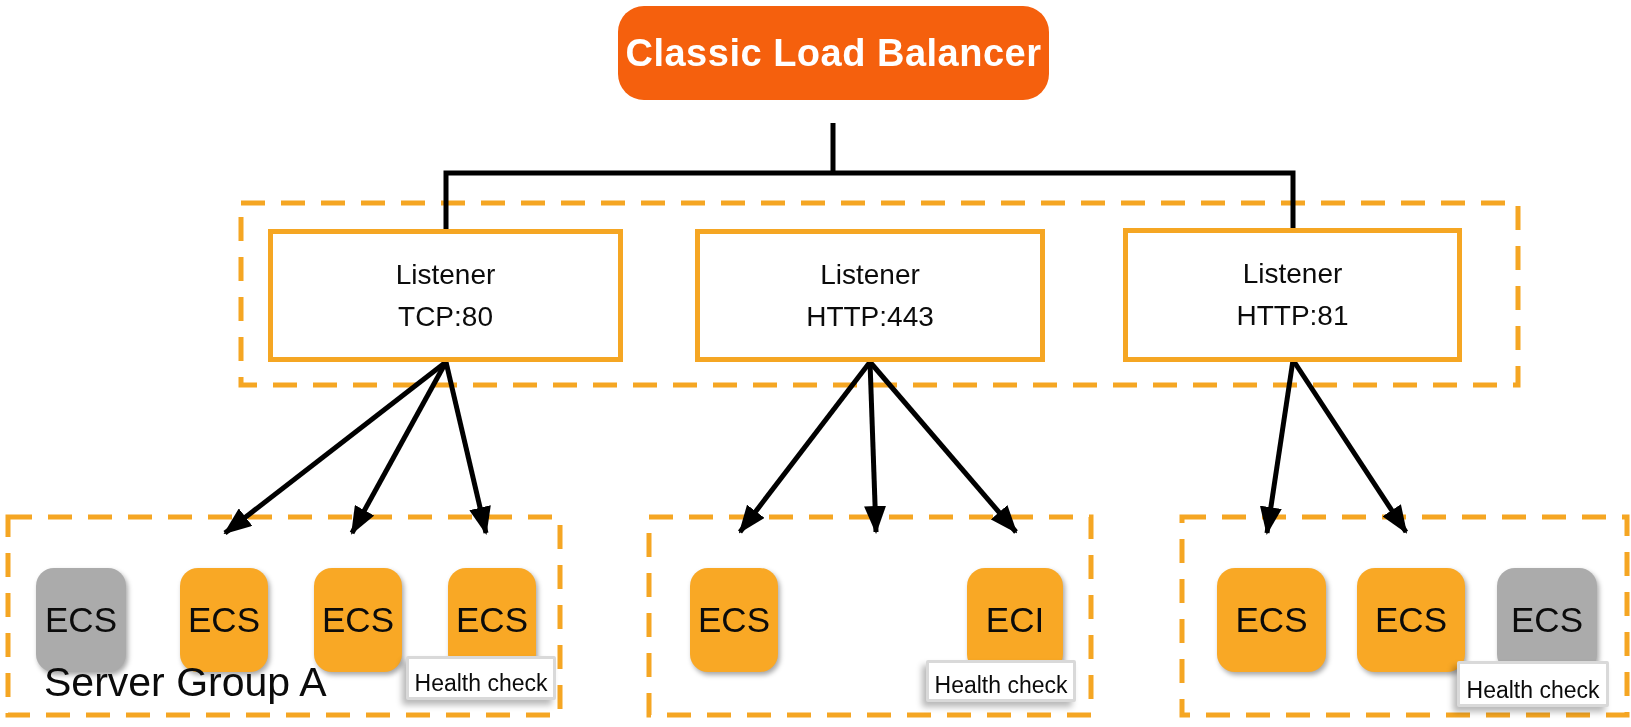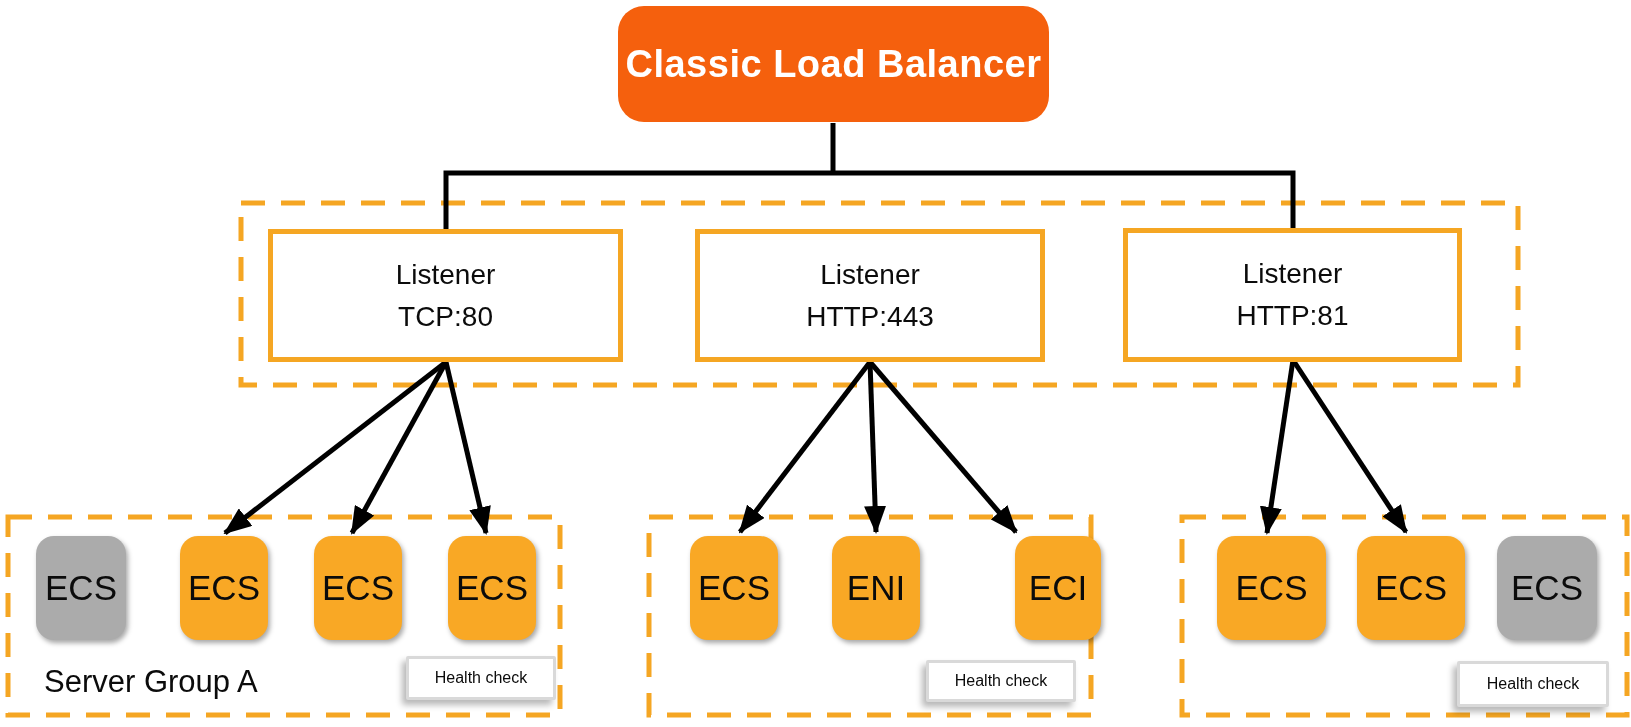--- a/index.html
+++ b/index.html
@@ -24,34 +24,35 @@
     display:flex;flex-direction:column;align-items:center;justify-content:center;
     gap:14px;
     color:#0b0b0b;font-size:28px;
   }
   .listener .ln{line-height:1;}
   .node{
     border-radius:18px;
     display:flex;align-items:center;justify-content:center;
     color:#0b0b0b;font-size:35px;font-weight:500;
     box-shadow:2px 3px 5px rgba(0,0,0,0.35);
+    margin-top:32px;
   }
   .node.active{background:#F9A825;}
   .node.standby{background:#ABABAB;}
   .group-label{
     position:absolute;z-index:2;
-    color:#0b0b0b;font-size:31px;line-height:44px;white-space:nowrap;
+    color:#0b0b0b;font-size:41px;line-height:44px;white-space:nowrap;
   }
   .health{
     position:absolute;z-index:2;box-sizing:border-box;
     background:#ffffff;
     border:3px solid #D9D9D9;
     box-shadow:-4px 5px 6px rgba(0,0,0,0.28);
-    display:flex;align-items:center;justify-content:center;
-    color:#0b0b0b;font-size:16px;white-space:nowrap;
+    display:flex;align-items:flex-end;justify-content:center;
+    color:#0b0b0b;font-size:23px;white-space:nowrap;
     border-radius:2px;
   }
 </style>
 </head>
 <body>
 
 <div class="canvas">
 
   <svg class="svg-layer" viewBox="0 0 1631 727">
     <defs>
@@ -73,21 +74,21 @@
     <line x1="446" y1="362" x2="486" y2="533" stroke="#000000" stroke-width="5" marker-end="url(#arrowhead)"></line>
 
     <line x1="870" y1="362" x2="740" y2="532" stroke="#000000" stroke-width="5" marker-end="url(#arrowhead)"></line>
     <line x1="870" y1="362" x2="876" y2="532" stroke="#000000" stroke-width="5" marker-end="url(#arrowhead)"></line>
     <line x1="870" y1="362" x2="1016" y2="532" stroke="#000000" stroke-width="5" marker-end="url(#arrowhead)"></line>
 
     <line x1="1293" y1="360" x2="1267" y2="533" stroke="#000000" stroke-width="5" marker-end="url(#arrowhead)"></line>
     <line x1="1293" y1="360" x2="1406" y2="532" stroke="#000000" stroke-width="5" marker-end="url(#arrowhead)"></line>
   </svg>
 
-  <div class="box clb" style="left:618px;top:6px;width:431px;height:116px;">
+  <div class="box clb" style="left:618px;top:6px;width:431px;height:94px;">
     <span>Classic Load Balancer</span>
   </div>
 
   <div class="box listener" style="left:268px;top:229px;width:355px;height:133px;">
     <span class="ln">Listener</span>
     <span class="ln">TCP:80</span>
   </div>
   <div class="box listener" style="left:695px;top:229px;width:350px;height:133px;">
     <span class="ln">Listener</span>
     <span class="ln">HTTP:443</span>
@@ -110,24 +111,21 @@
     <span>ECS</span>
   </div>
   <div class="group-label" style="left:44px;top:660px;">Server Group A</div>
   <div class="health" style="left:406px;top:656px;width:150px;height:44px;">
     <span>Health check</span>
   </div>
 
   <div class="box node active" style="left:690px;top:536px;width:88px;height:104px;">
     <span>ECS</span>
   </div>
-  <div class="box node active" style="left:832px;top:536px;width:88px;height:104px;">
-    <span>ENI</span>
-  </div>
-  <div class="box node active" style="left:1015px;top:536px;width:86px;height:104px;">
+  <div class="box node active" style="left:967px;top:536px;width:96px;height:104px;">
     <span>ECI</span>
   </div>
   <div class="health" style="left:926px;top:660px;width:150px;height:42px;">
     <span>Health check</span>
   </div>
 
   <div class="box node active" style="left:1217px;top:536px;width:109px;height:104px;">
     <span>ECS</span>
   </div>
   <div class="box node active" style="left:1357px;top:536px;width:108px;height:104px;">

